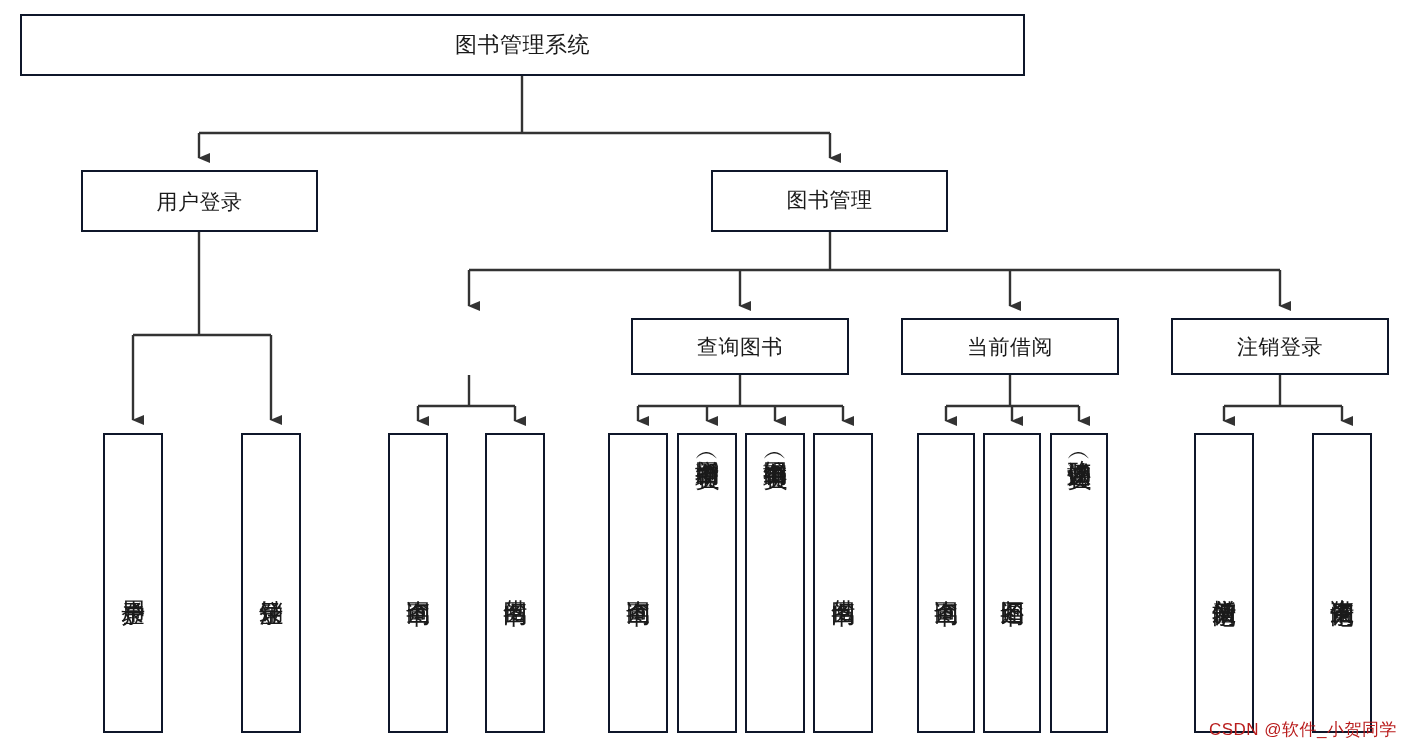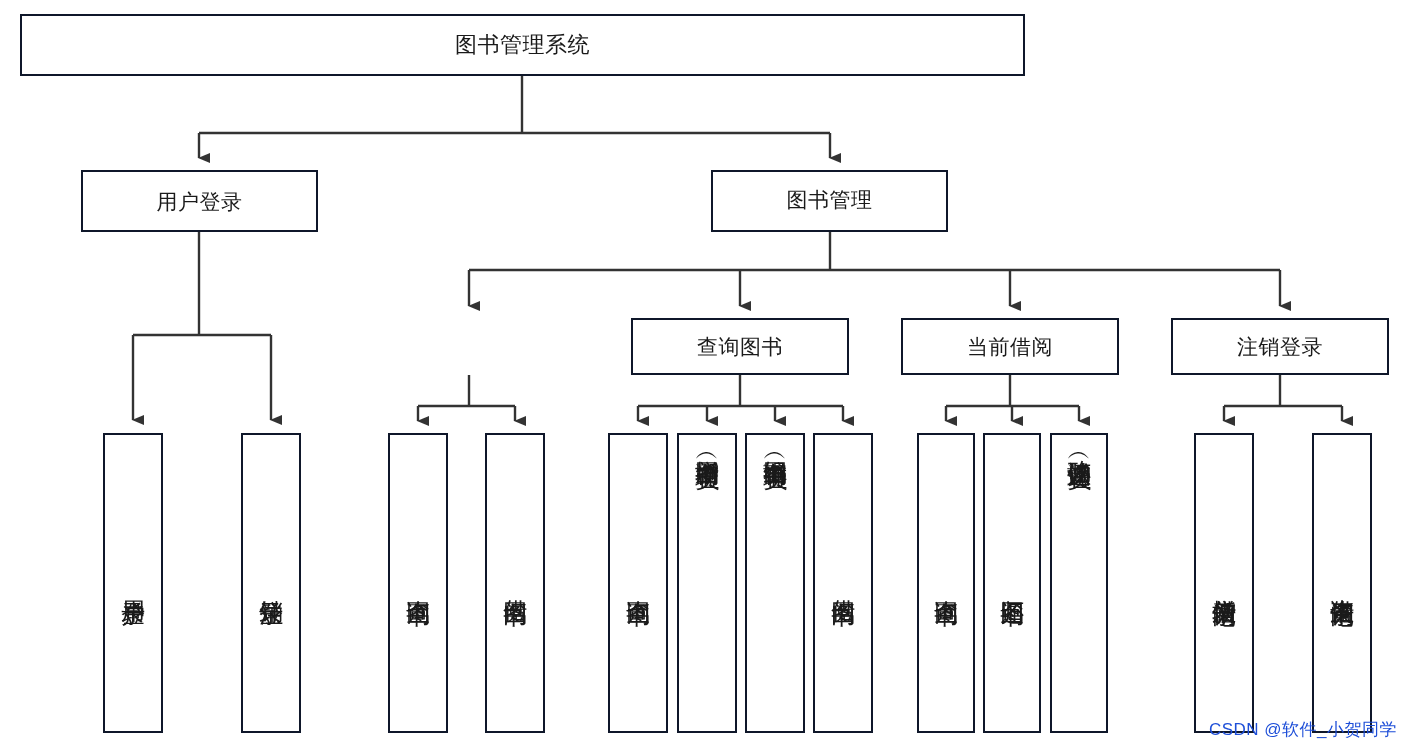--- a/index.html
+++ b/index.html
@@ -68,21 +68,21 @@
   }
   .node.vert.top-text {
     align-items: flex-start;
     padding-top: 6px;
   }
   #watermark {
     position: absolute;
     right: 8px;
     bottom: 6px;
     font-size: 17px;
-    color: #1d4ed8;
+    color: #b91c1c;
     letter-spacing: 0.5px;
     z-index: 3;
     user-select: none;
     white-space: nowrap;
   }
 </style>
 </head>
 <body>
 
 <div id="diagram-root">

